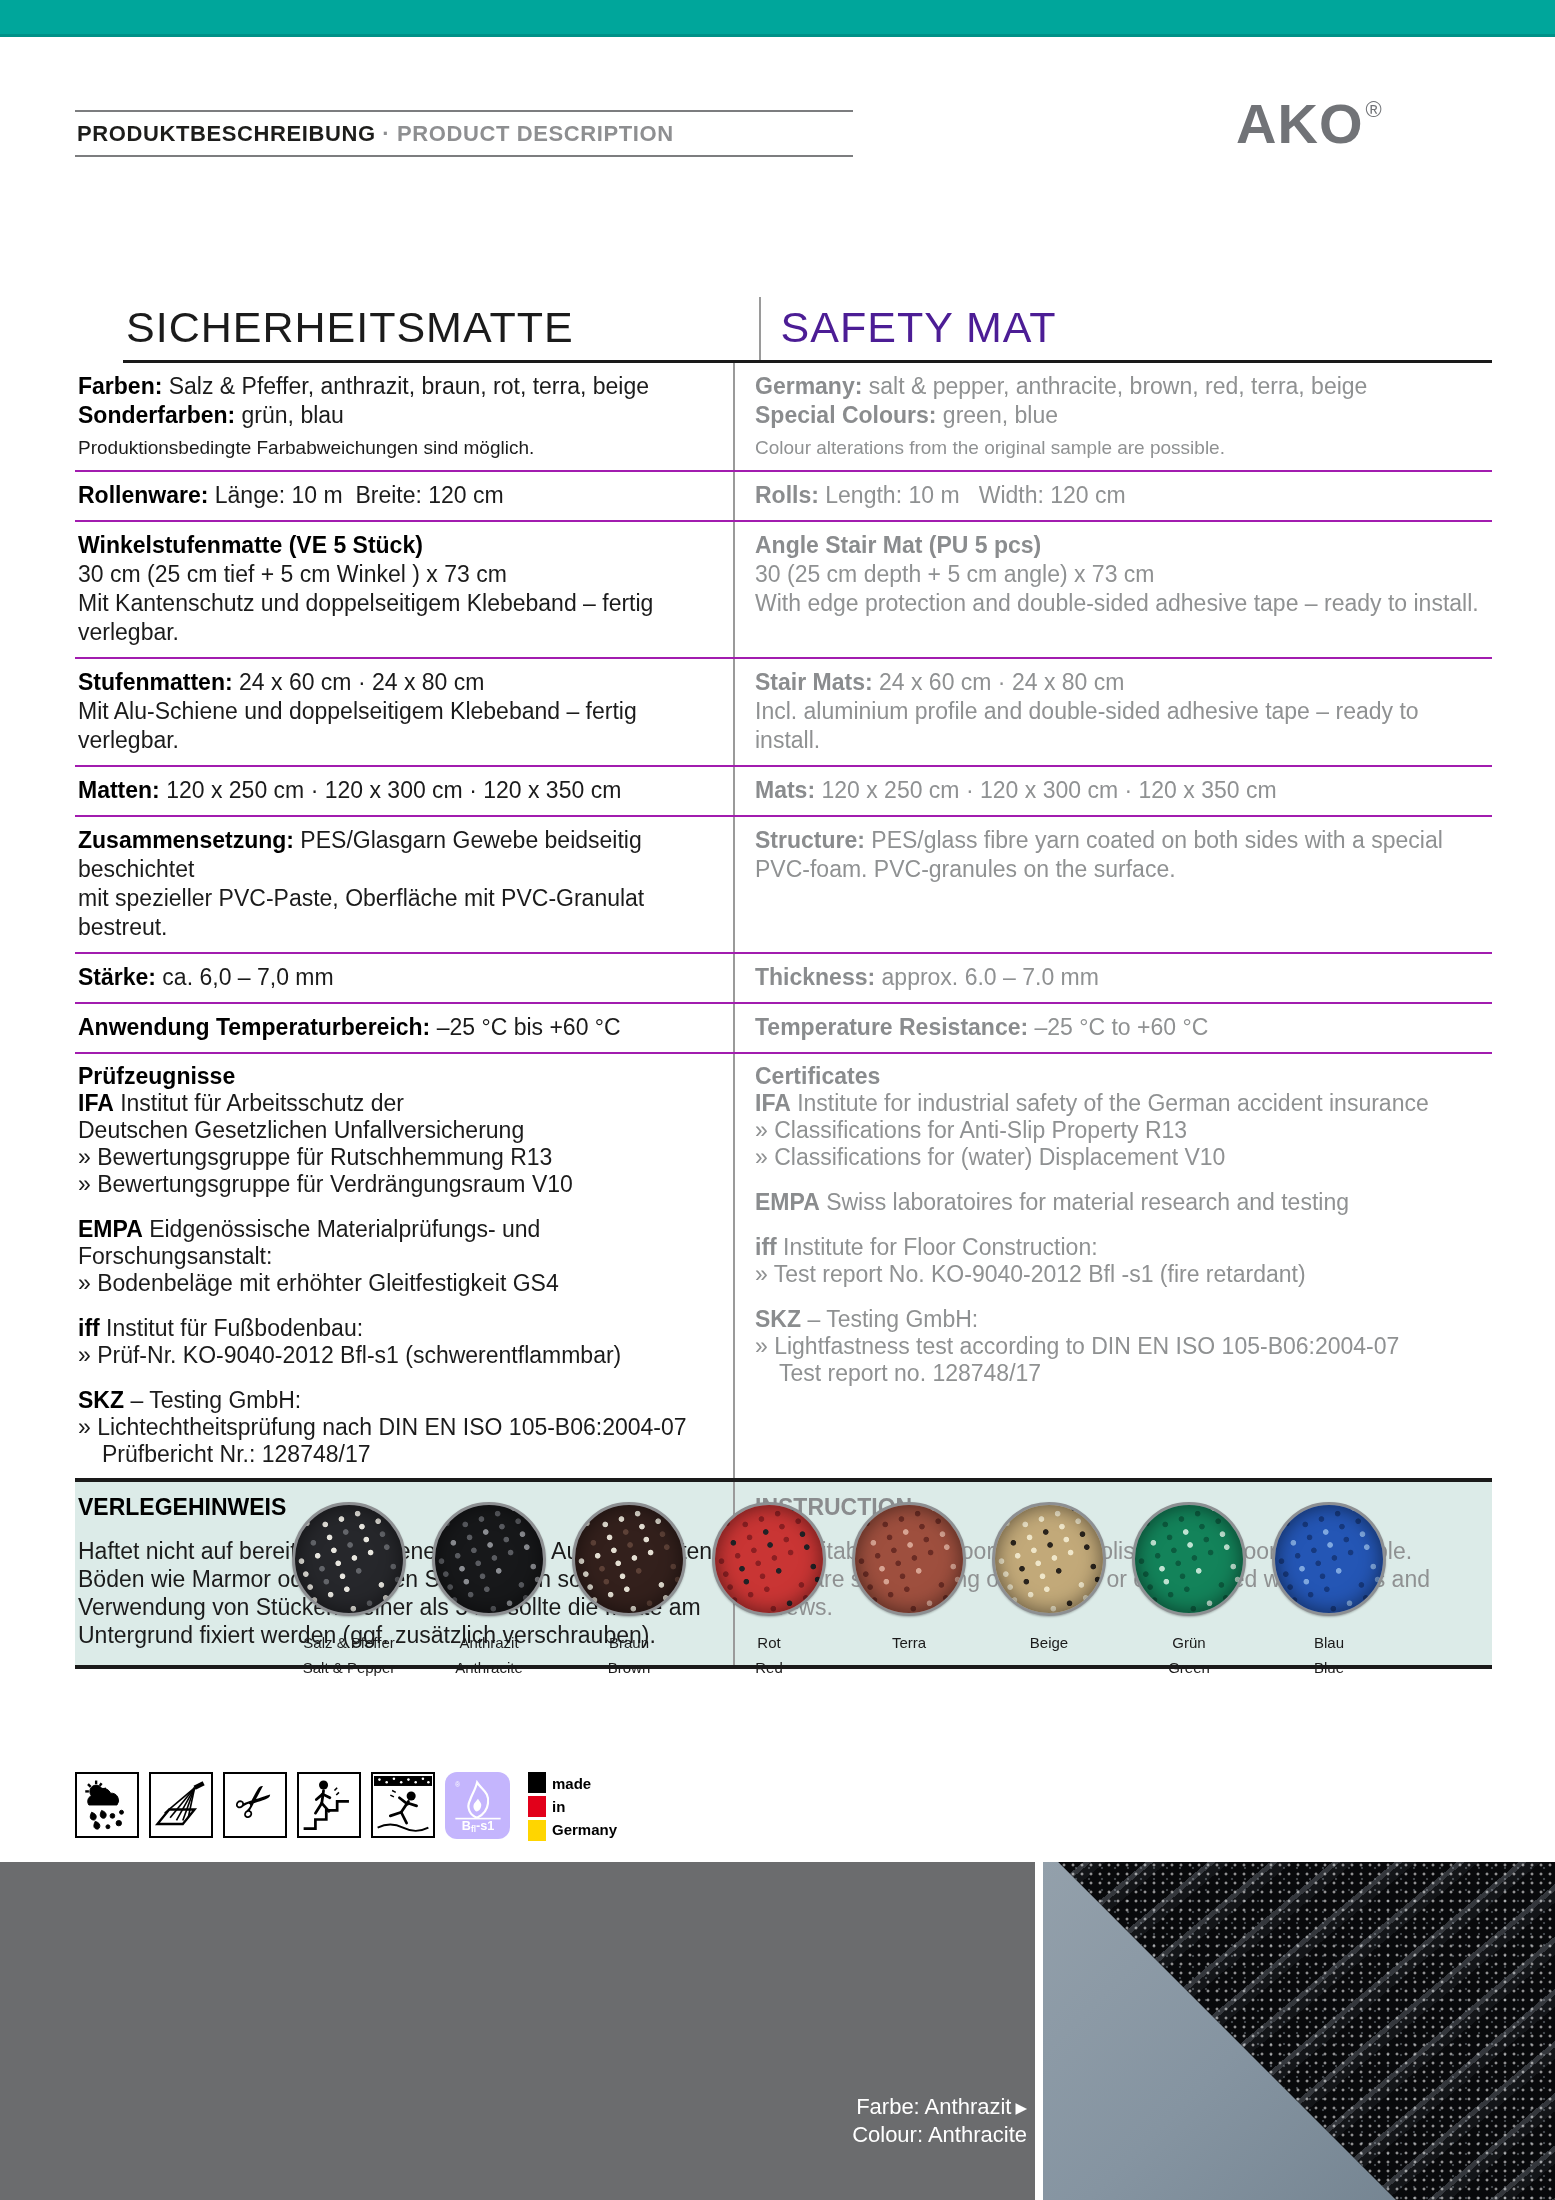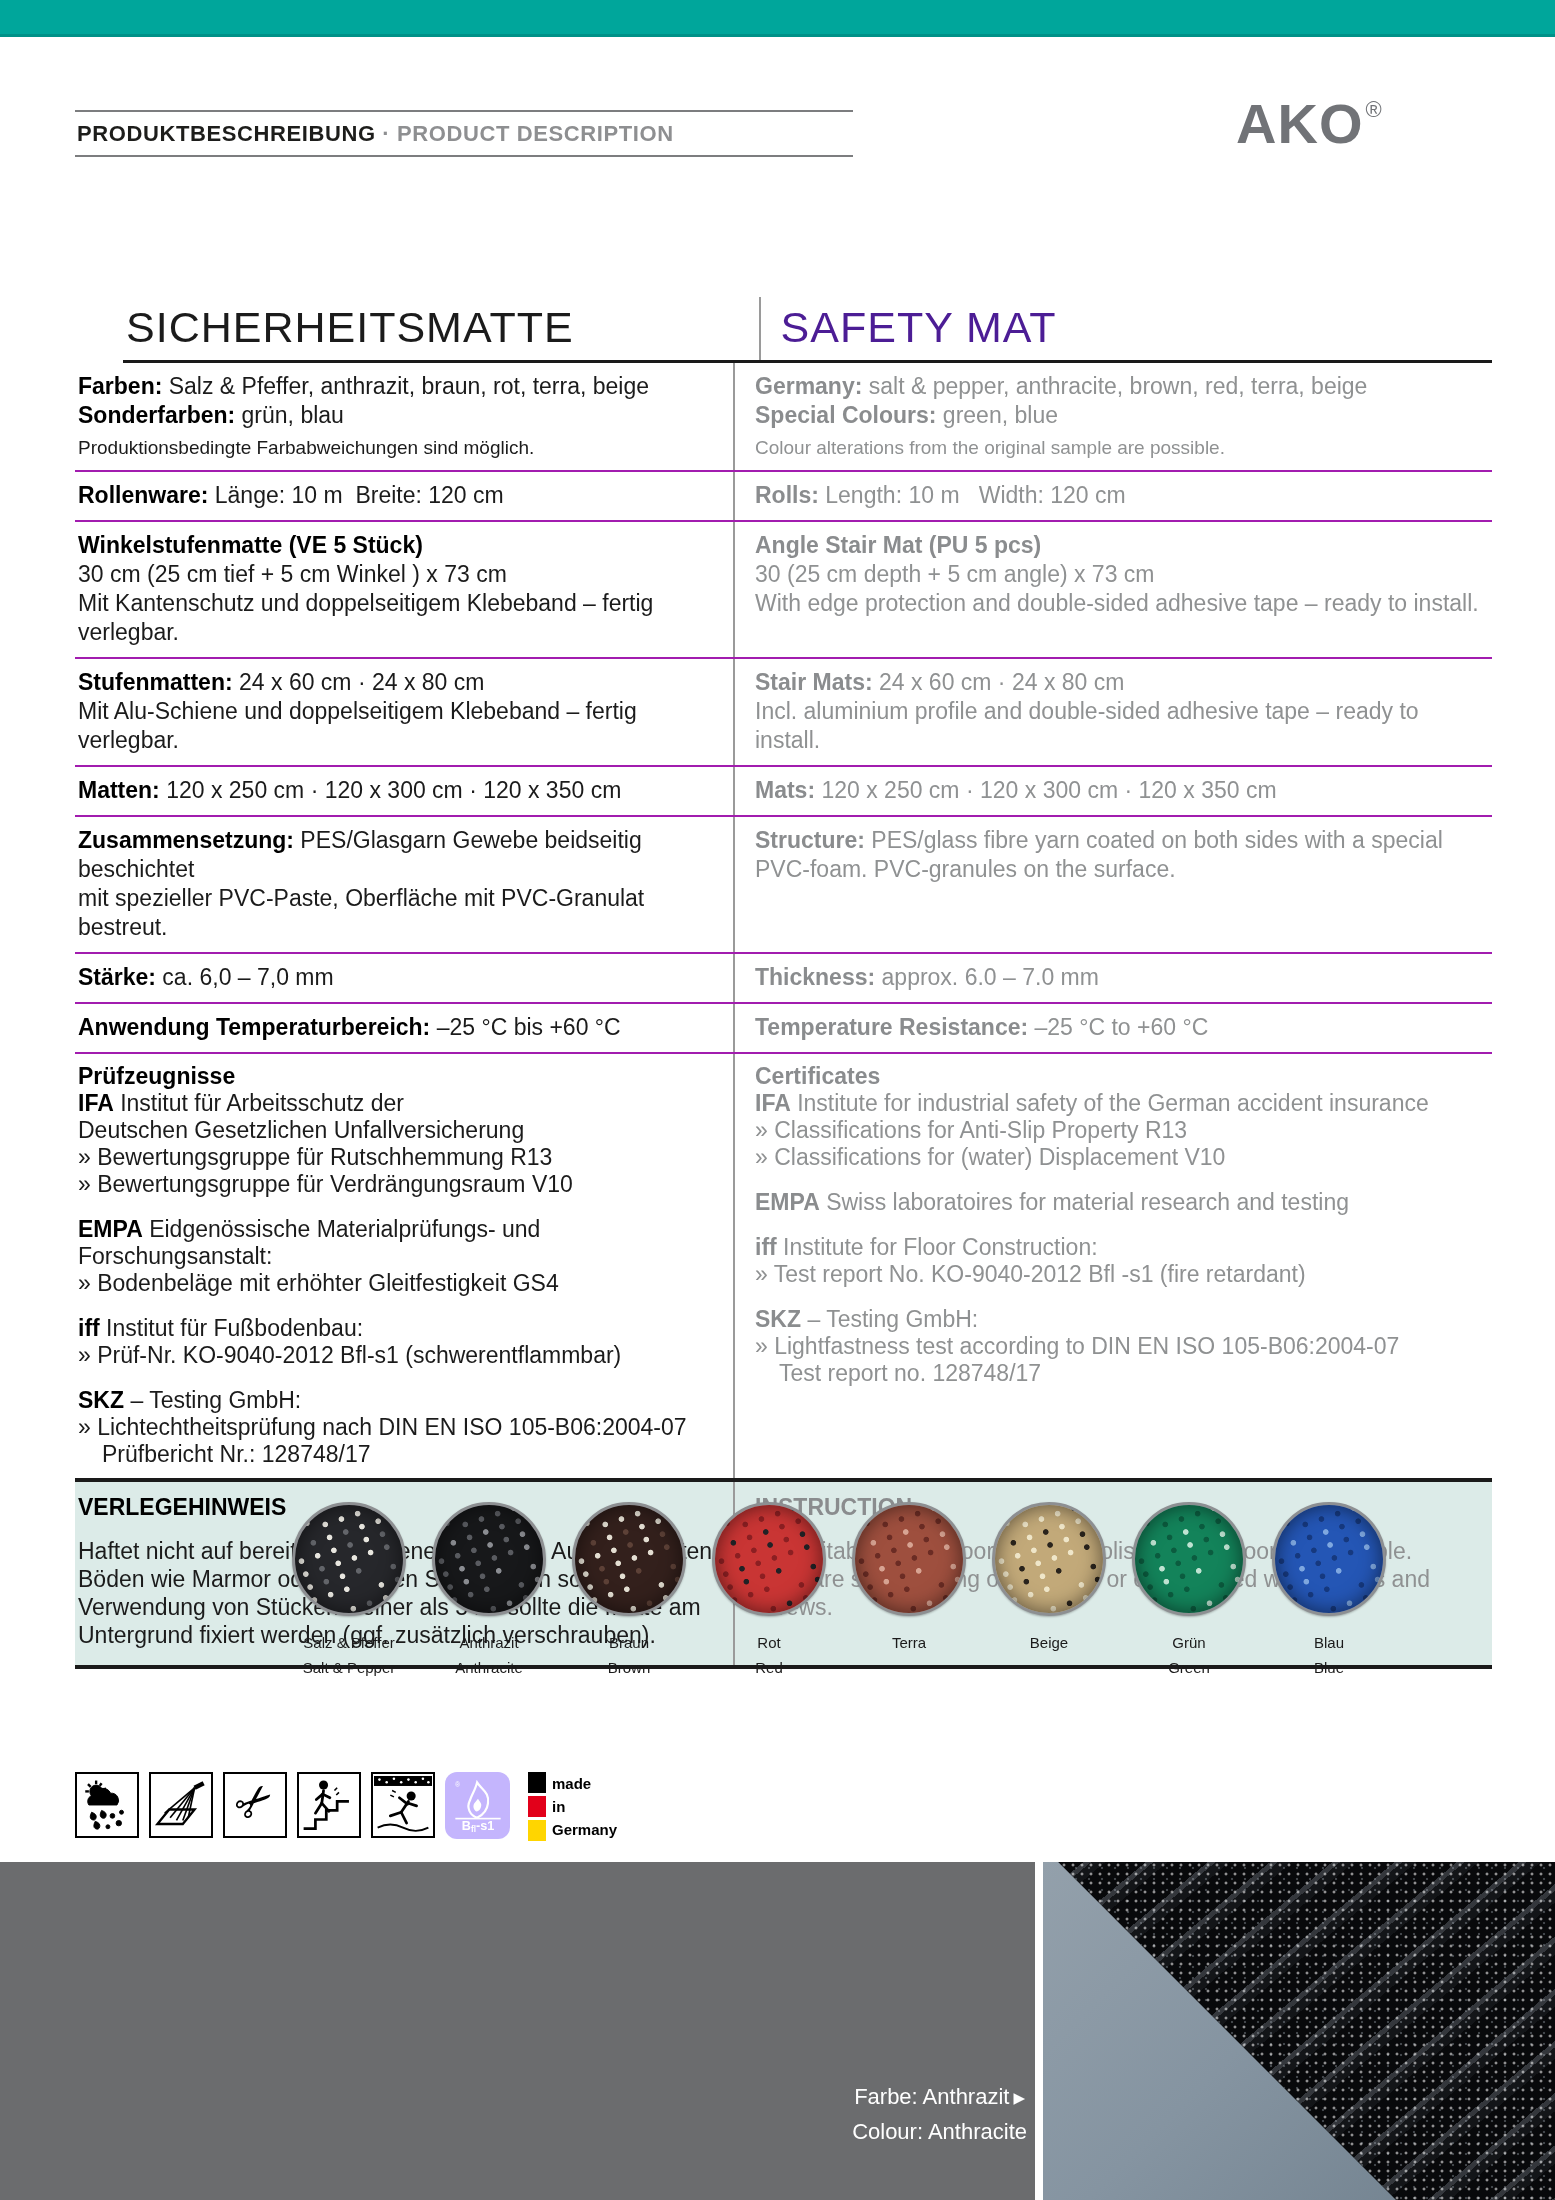--- a/index.html
+++ b/index.html
@@ -63,22 +63,22 @@
         align-items:center;justify-content:center;}
   .pict svg{width:58px;height:60px;}
   .pict.badge{border:none;background:#c4b5fd;border-radius:12px;width:65px;height:67px;}
   .mig{display:flex;margin-left:8px;}
   .flagcol{display:flex;flex-direction:column;gap:3px;margin-right:6px;}
   .flagcol span{display:block;width:18px;height:21px;}
   .miglines{font-size:15px;font-weight:bold;line-height:23px;color:#000;}
 
   
   .band{position:absolute;left:0;top:1862px;width:1035px;height:338px;background:#6b6c6e;}
-  .caption{position:absolute;right:8px;bottom:52px;text-align:center;color:#fff;
-           font-size:22px;line-height:33px;}
+  .caption{position:absolute;right:8px;bottom:52px;text-align:right;color:#fff;
+           font-size:22px;line-height:26px;}
   .caption .arrow{font-size:15px;position:relative;top:-1px;margin-left:4px;}
   .photo{position:absolute;left:1043px;top:1862px;width:512px;height:338px;overflow:hidden;
          background:linear-gradient(135deg,#93a0ab 0%,#8594a1 45%,#6e7e8b 100%);}
   .mat{position:absolute;inset:0;
        clip-path:polygon(3% 0%, 100% 0%, 100% 100%, 69% 100%);
        background:
          repeating-linear-gradient(140deg,#08090b 0 26px,#34373c 26px 31px,#131518 31px 40px),
          #0e0f11;}
   .mat::after{content:"";position:absolute;inset:0;
        background-image:radial-gradient(circle at 3px 3px, rgba(255,255,255,.55) 0 1.1px, transparent 1.8px),

